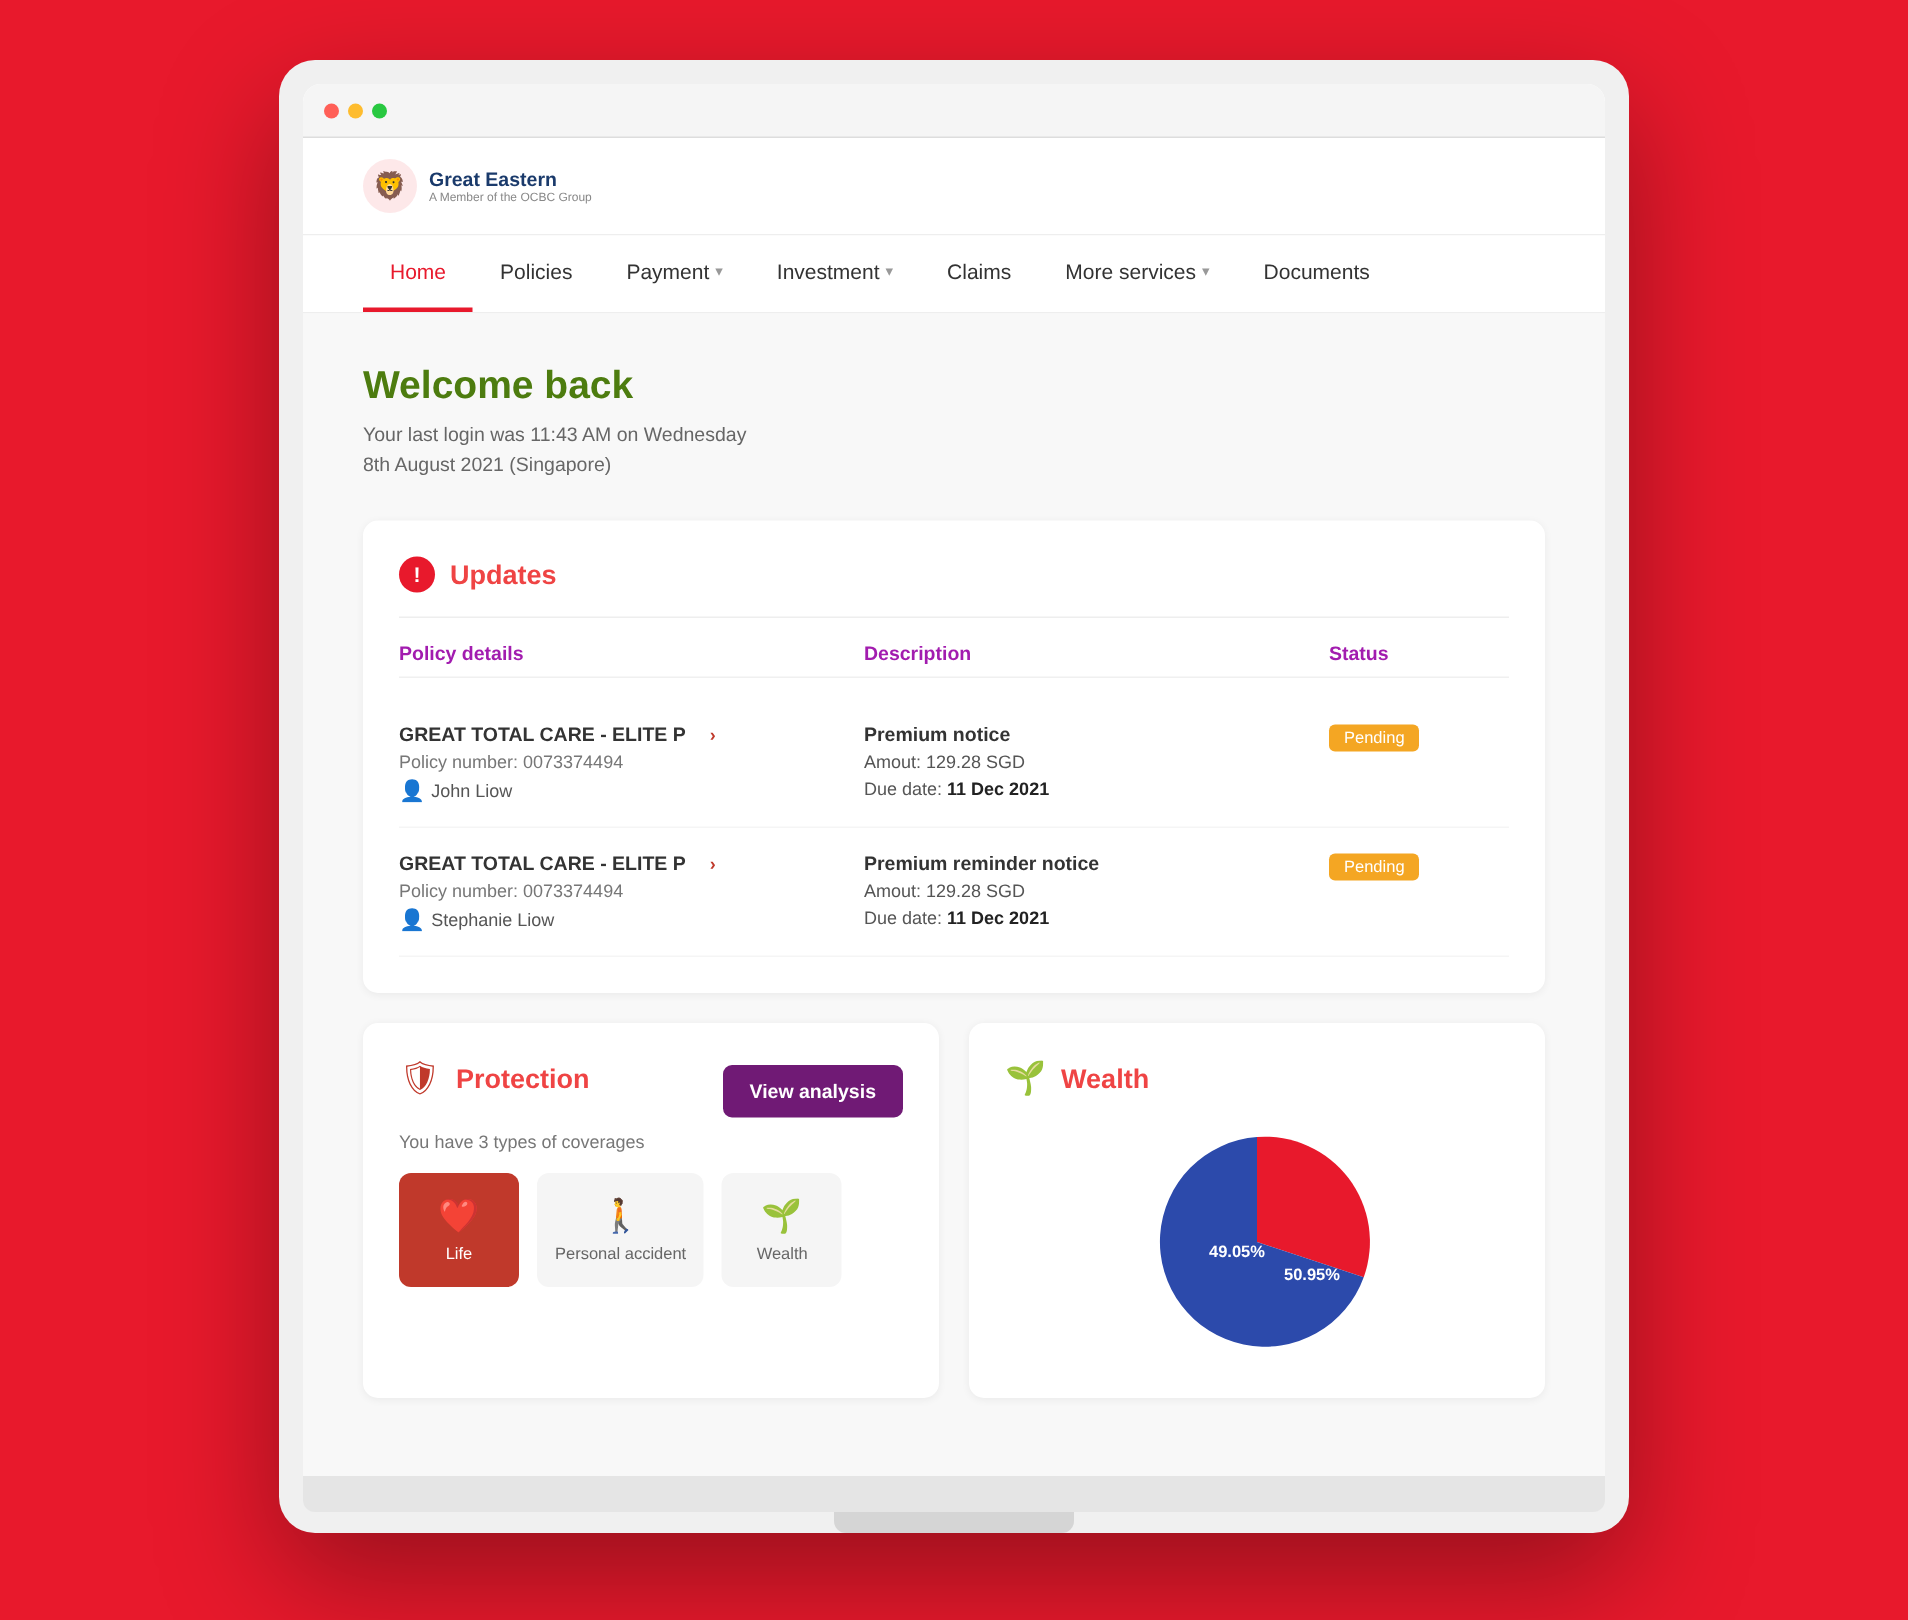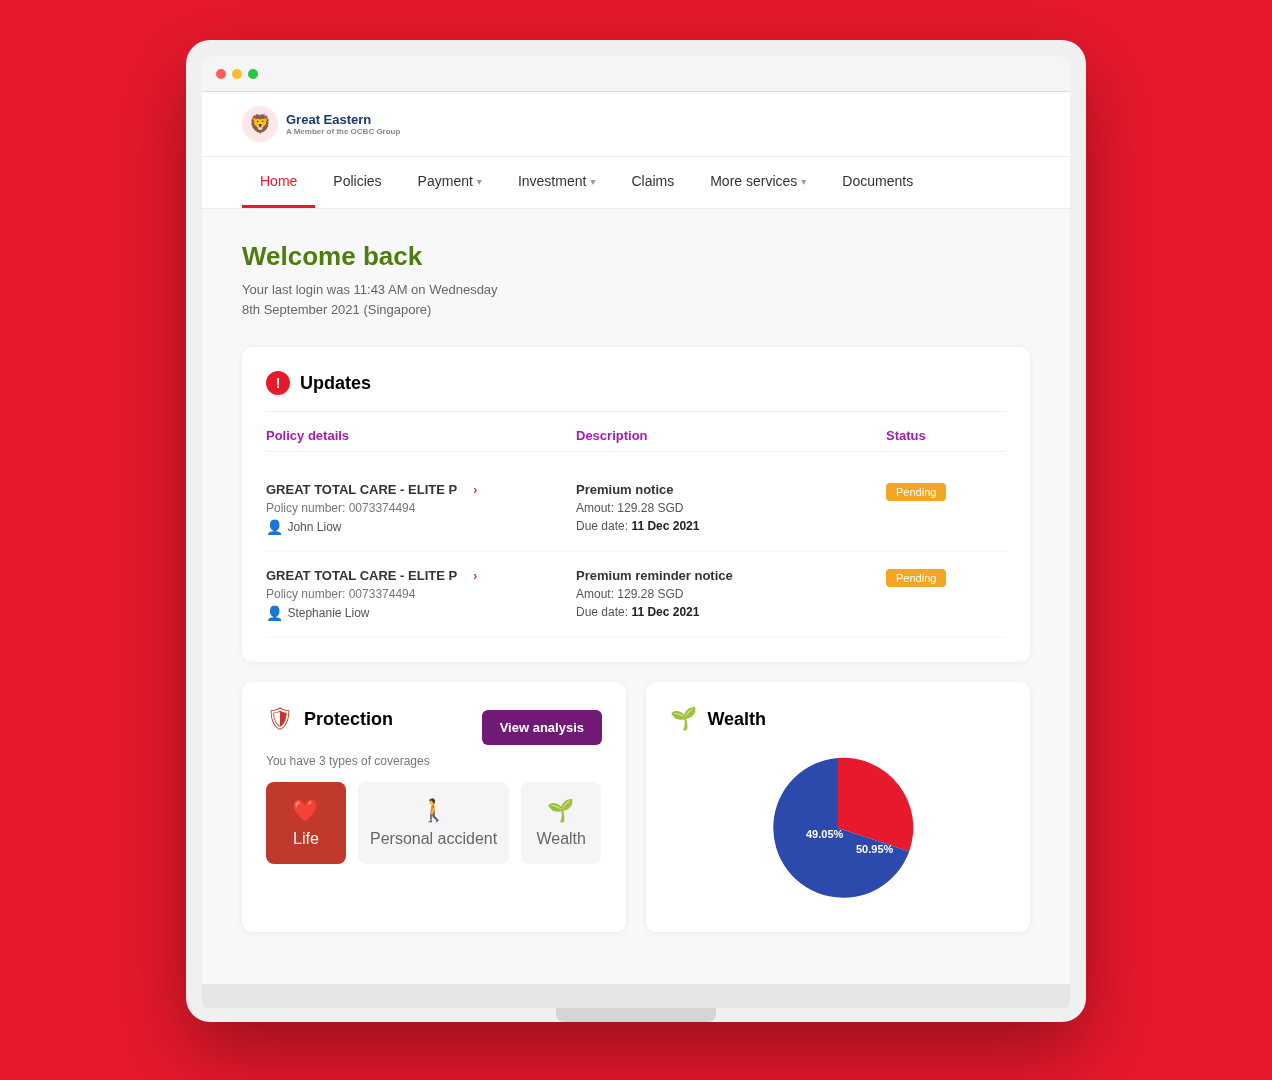--- a/index.html
+++ b/index.html
@@ -67,21 +67,21 @@
     }
     .logo-text {
       font-size: 13px;
       font-weight: 700;
       color: #1a3a6b;
       line-height: 1.2;
     }
     .logo-sub {
       font-size: 8px;
       color: #888;
-      font-weight: 700;
+      font-weight: 400;
     }
 
     
     .nav-bar {
       background: #fff;
       border-bottom: 1px solid #eee;
       padding: 0 40px;
       display: flex;
       align-items: center;
       gap: 0;
@@ -137,21 +137,21 @@
     }
     .card-header {
       display: flex;
       align-items: center;
       gap: 10px;
       margin-bottom: 16px;
     }
     .card-title {
       font-size: 18px;
       font-weight: 600;
-      color: #000000;
+      color: #ef4444;
     }
     .alert-icon {
       width: 24px;
       height: 24px;
       background: #e8192c;
       border-radius: 50%;
       display: flex;
       align-items: center;
       justify-content: center;
       color: #fff;
@@ -259,21 +259,21 @@
     }
     .coverage-item.active {
       background: #c0392b;
       color: #fff;
     }
     .coverage-icon {
       font-size: 22px;
       margin-bottom: 6px;
     }
     .coverage-label {
-      font-size: 16px;
+      font-size: 11px;
       color: #666;
     }
     .coverage-item.active .coverage-label {
       color: #fff;
     }
 
     .view-analysis-btn {
       background: #701a75;
       color: #fff;
       border: none;
@@ -364,21 +364,21 @@
         <a class="nav-item">Claims</a>
         <a class="nav-item">More services <span class="chevron">▾</span></a>
         <a class="nav-item">Documents</a>
       </nav>
 
       <div class="main-content">
 
         <h1 class="welcome-title">Welcome back</h1>
         <p class="welcome-sub">
           <span>Your last login was 11:43 AM on Wednesday</span><br>
-          <span>8th September 2021 (Singapore)</span>
+          <span>8th August 2021 (Singapore)</span>
         </p>
 
         <div class="card">
           <div class="card-header">
             <div class="alert-icon">!</div>
             <span class="card-title">Updates</span>
           </div>
           <hr class="divider">
           <div class="table-header">
             <span>Policy details</span>

